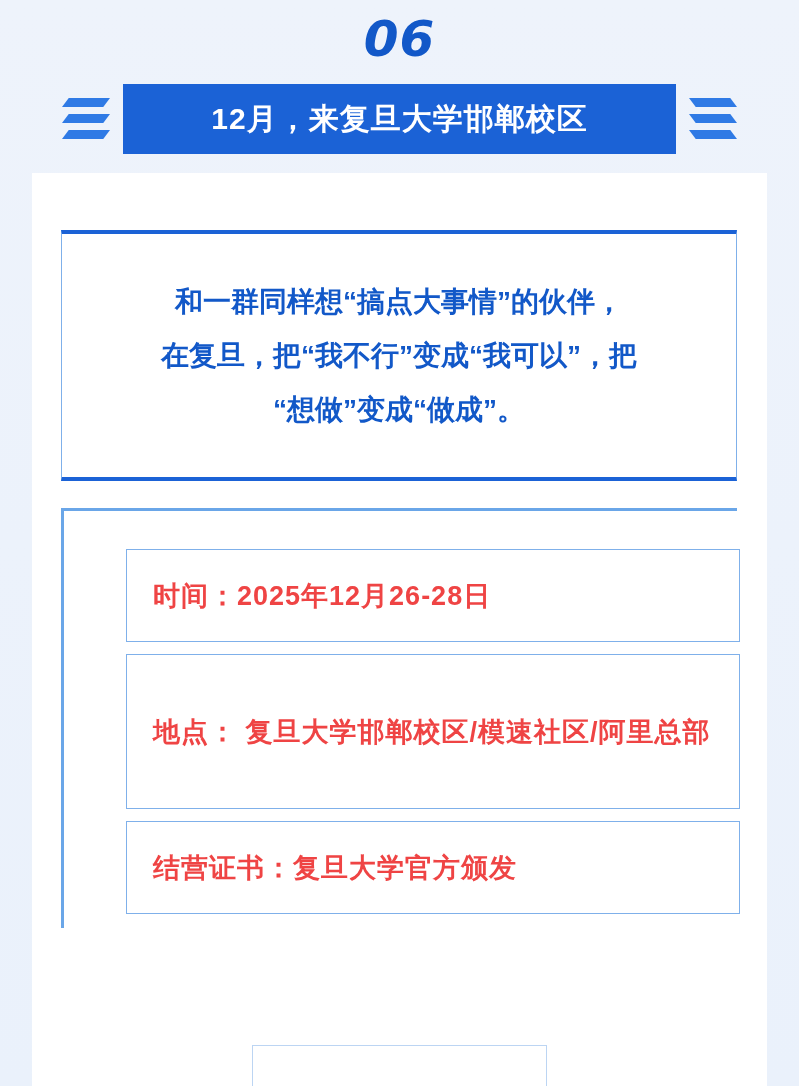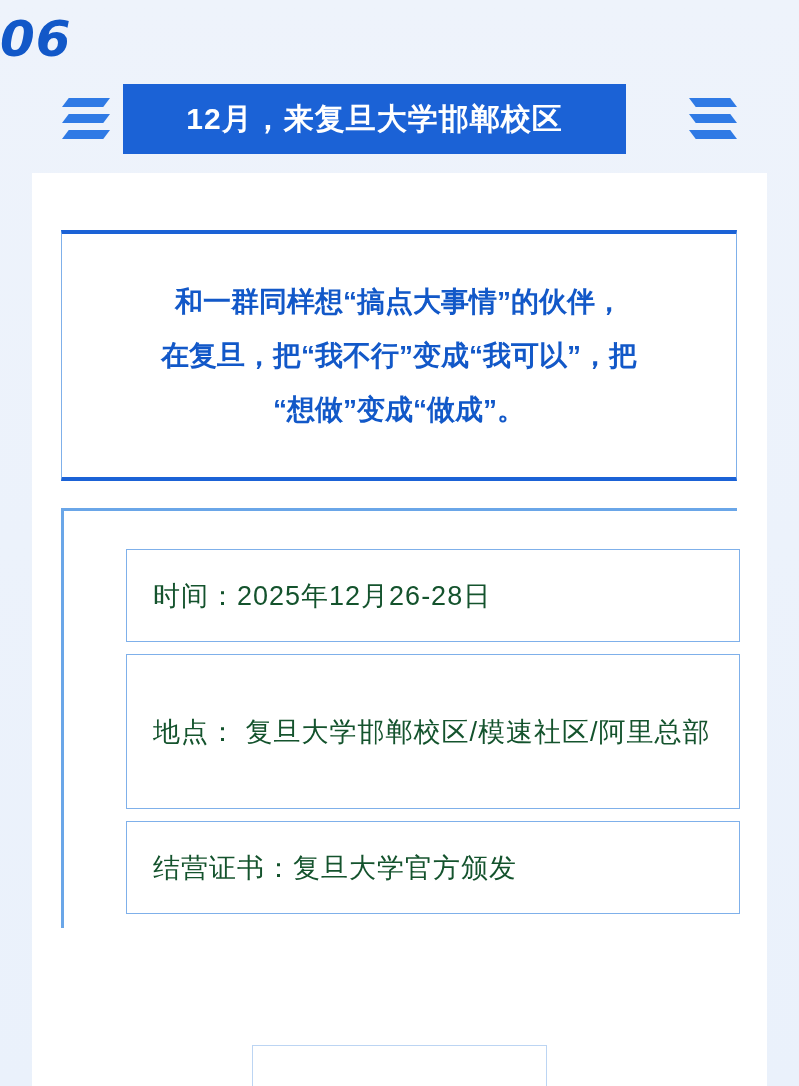--- a/index.html
+++ b/index.html
@@ -22,20 +22,21 @@
     background: linear-gradient(180deg, #eef3fb 0%, #eaf1fb 100%);
     box-sizing: border-box;
   }
 
   
   .section-number {
     position: absolute;
     top: 14px;
     left: 0;
     width: 799px;
+    text-align: center;
     font-family: "DejaVu Sans", sans-serif;
     font-style: italic;
     font-weight: 700;
     font-size: 50px;
     letter-spacing: 1px;
     color: #1258c8;
     line-height: 1;
   }
 
   .title-row {
@@ -43,21 +44,21 @@
     top: 84px;
     left: 0;
     width: 799px;
     height: 72px;
   }
 
   .title-banner {
     position: absolute;
     left: 123px;
     top: 0;
-    width: 503px;
+    width: 553px;
     height: 70px;
     background: #1b62d6;
     display: flex;
     align-items: center;
     justify-content: center;
   }
   .title-banner-text {
     color: #ffffff;
     font-size: 30px;
     font-weight: 700;
@@ -146,23 +147,23 @@
     width: 614px;
     display: flex;
     align-items: center;
     padding: 0 26px;
   }
   .info-box.b1 { top: 38px; height: 93px; }
   .info-box.b2 { top: 143px; height: 155px; }
   .info-box.b3 { top: 310px; height: 93px; }
 
   .info-text {
-    color: #14532d;
+    color: #ef4444;
     font-size: 27px;
-    font-weight: 400;
+    font-weight: 700;
     line-height: 48px;
     letter-spacing: 1px;
     font-family: "Liberation Sans", sans-serif;
     text-align: right;
   }
 
   .footer-note {
     position: absolute;
     left: 0;
     top: 795px;

